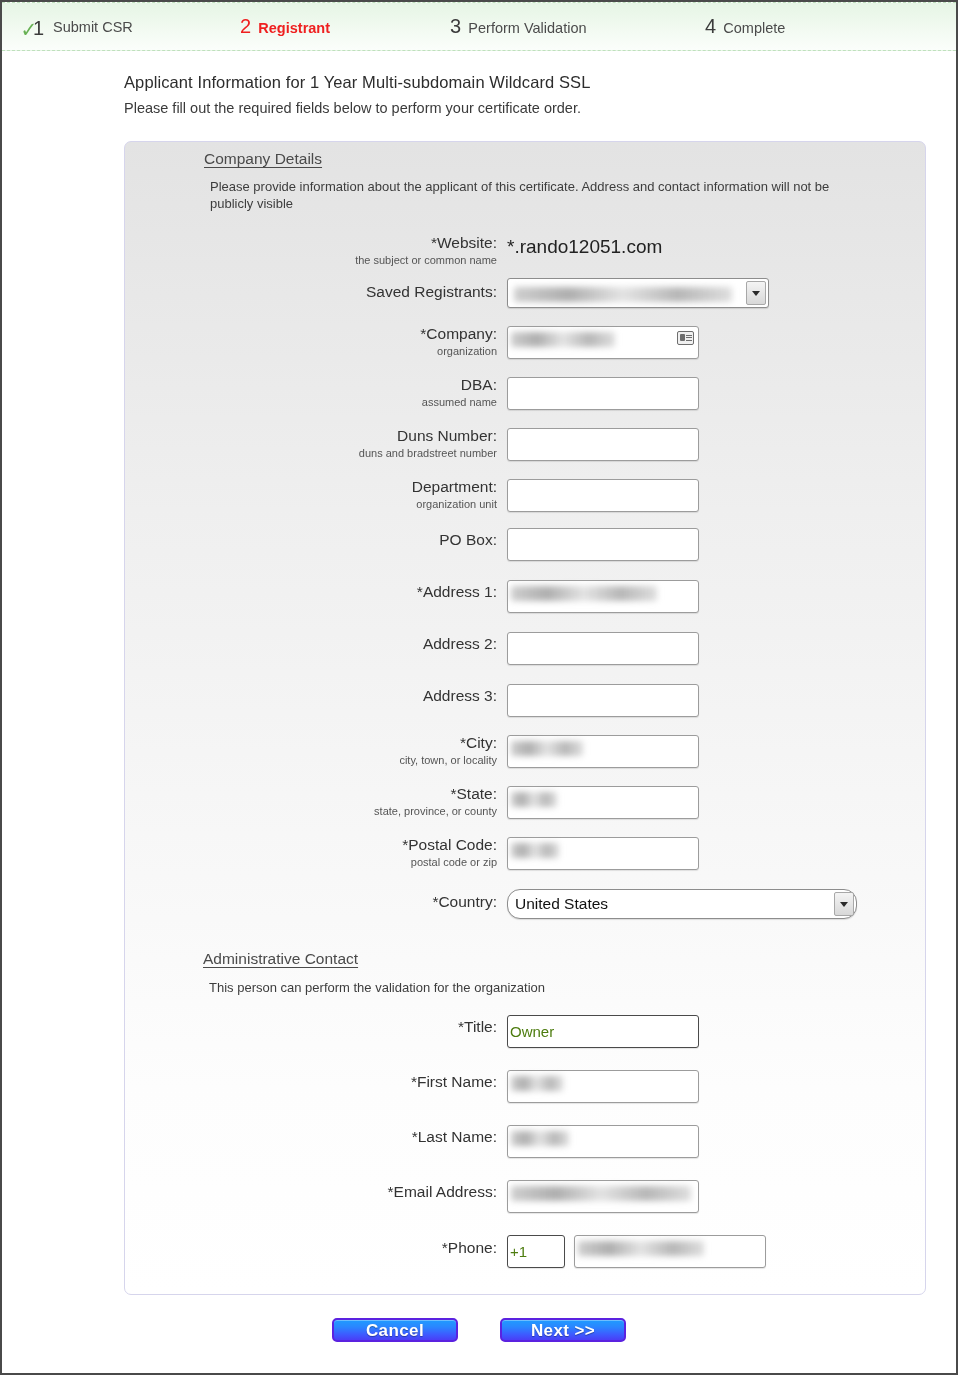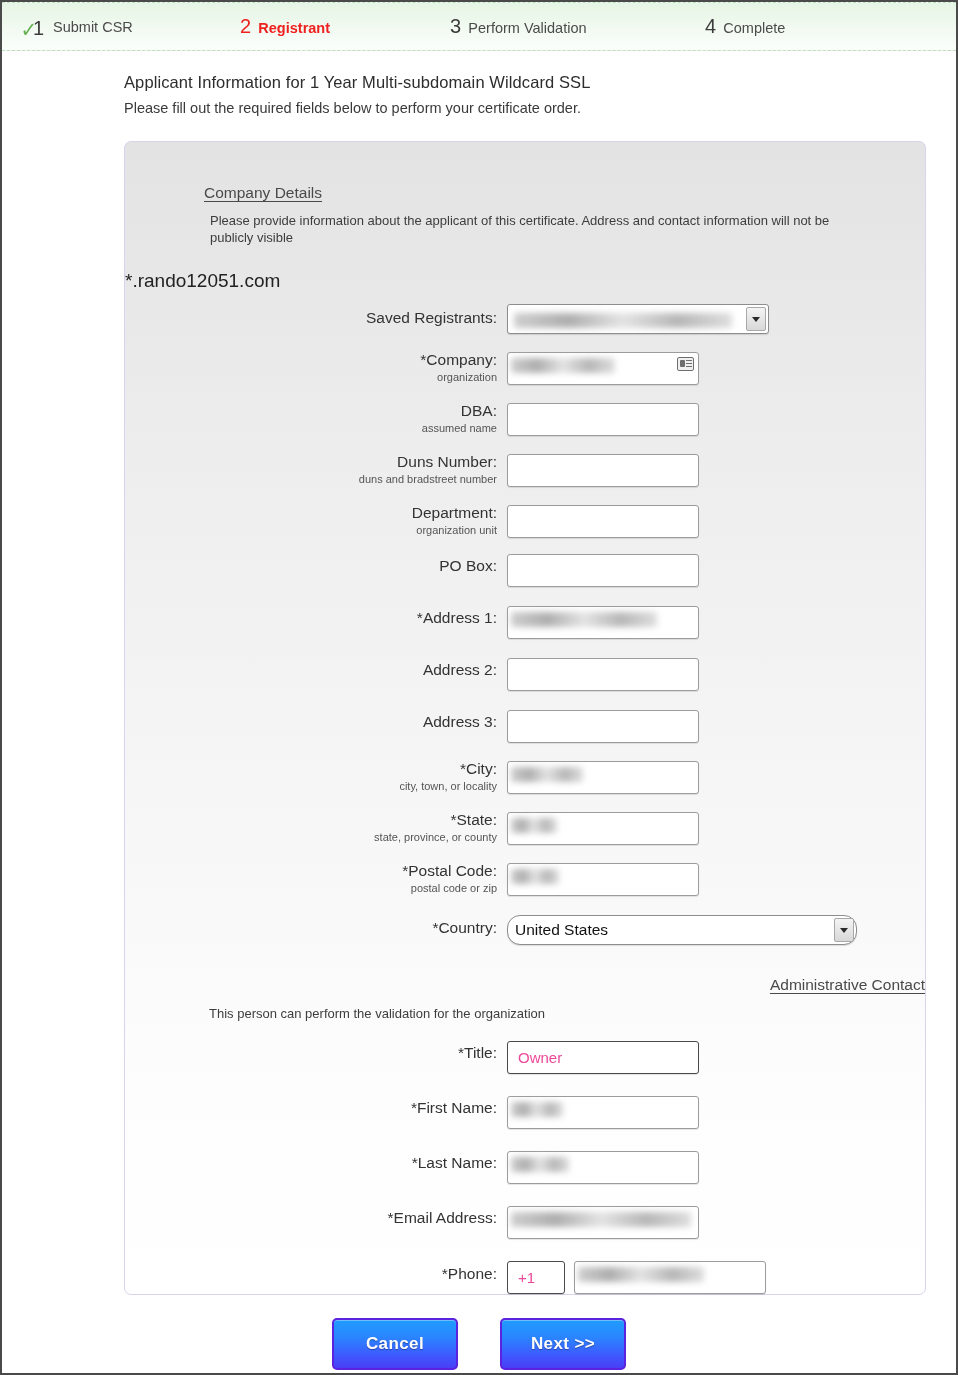--- a/index.html
+++ b/index.html
@@ -101,23 +101,23 @@
     border-radius: 7px;
     background: linear-gradient(to bottom, #e3e3e3 0%, #e6e6e6 8%, #efefef 32%, #f7f7f7 60%, #fdfdfd 82%, #ffffff 100%);
   }
 
   .section-head {
     font-size: 15.5px;
     color: #4a4a4a;
     text-decoration: underline;
     text-underline-offset: 3px;
     margin-left: 79px;
-    padding-top: 42px;
-  }
-  .section-head.admin { padding-top: 0; text-align: right; }
+    padding-top: 8px;
+  }
+  .section-head.admin { padding-top: 0; }
   .section-desc {
     font-size: 13px;
     color: #3d3d3d;
     margin: 10px 0 0 85px;
     width: 630px;
     line-height: 1.34;
   }
 
   
   .row {
@@ -147,22 +147,22 @@
 
   .txt {
     width: 192px;
     height: 33px;
     border: 1px solid #9c9c9c;
     border-radius: 3px;
     background: #ffffff;
     box-shadow: 0 1px 1px rgba(0,0,0,0.10);
     font-family: "Liberation Sans", sans-serif;
     font-size: 15px;
-    color: #ec4899;
-    padding: 0 10px;
+    color: #4d7c0f;
+    padding: 0 2px;
     outline: none;
     display: block;
   }
   .txt.with-icon { padding-right: 26px; }
 
   .input-wrap { position: relative; display: inline-block; }
   .card-icon {
     position: absolute;
     right: 5px;
     top: 5px;
@@ -259,21 +259,21 @@
     position: absolute;
     left: 0;
     top: 1316px;
     width: 954px;
     display: flex;
     justify-content: center;
     gap: 42px;
   }
   .btn {
     width: 126px;
-    height: 52px;
+    height: 24px;
     border: 2px solid #5b22e0;
     border-radius: 5px;
     background: linear-gradient(to bottom, #1f9cff 0%, #2a86ff 35%, #3d5bff 72%, #4a3ef5 100%);
     color: #ffffff;
     font-family: "Liberation Sans", sans-serif;
     font-size: 17px;
     font-weight: bold;
     letter-spacing: .4px;
     cursor: pointer;
     text-shadow: 0 1px 1px rgba(0,0,0,.35);
@@ -321,20 +321,24 @@
     <h1>Applicant Information for 1 Year Multi-subdomain Wildcard SSL</h1>
     <p>Please fill out the required fields below to perform your certificate order.</p>
   </div>
 
   <div class="panel">
 
     <div class="section-head">Company Details</div>
     <div class="section-desc">Please provide information about the applicant of this certificate. Address and contact information will not be publicly visible</div>
 
     <div class="row website-row" style="margin-top:22px">
+      <div class="labels">
+        <span class="lbl">*Website:</span>
+        <span class="sub">the subject or common name</span>
+      </div>
       <div class="field">
         <div class="website-val">*.rando12051.com</div>
       </div>
     </div>
 
     <div class="row" style="margin-top:12px">
       <div class="labels" style="padding-top:6px">
         <span class="lbl">Saved Registrants:</span>
       </div>
       <div class="field">

